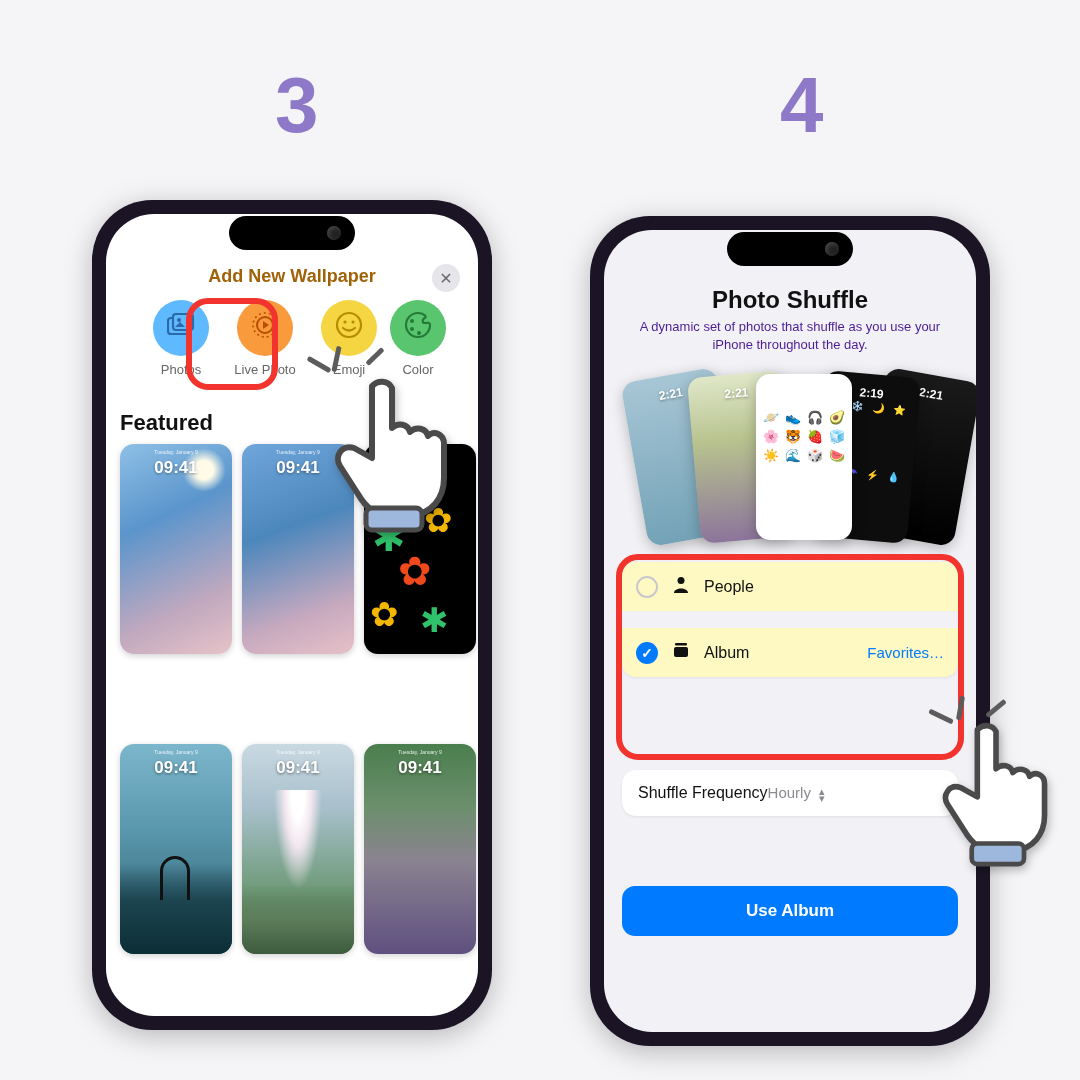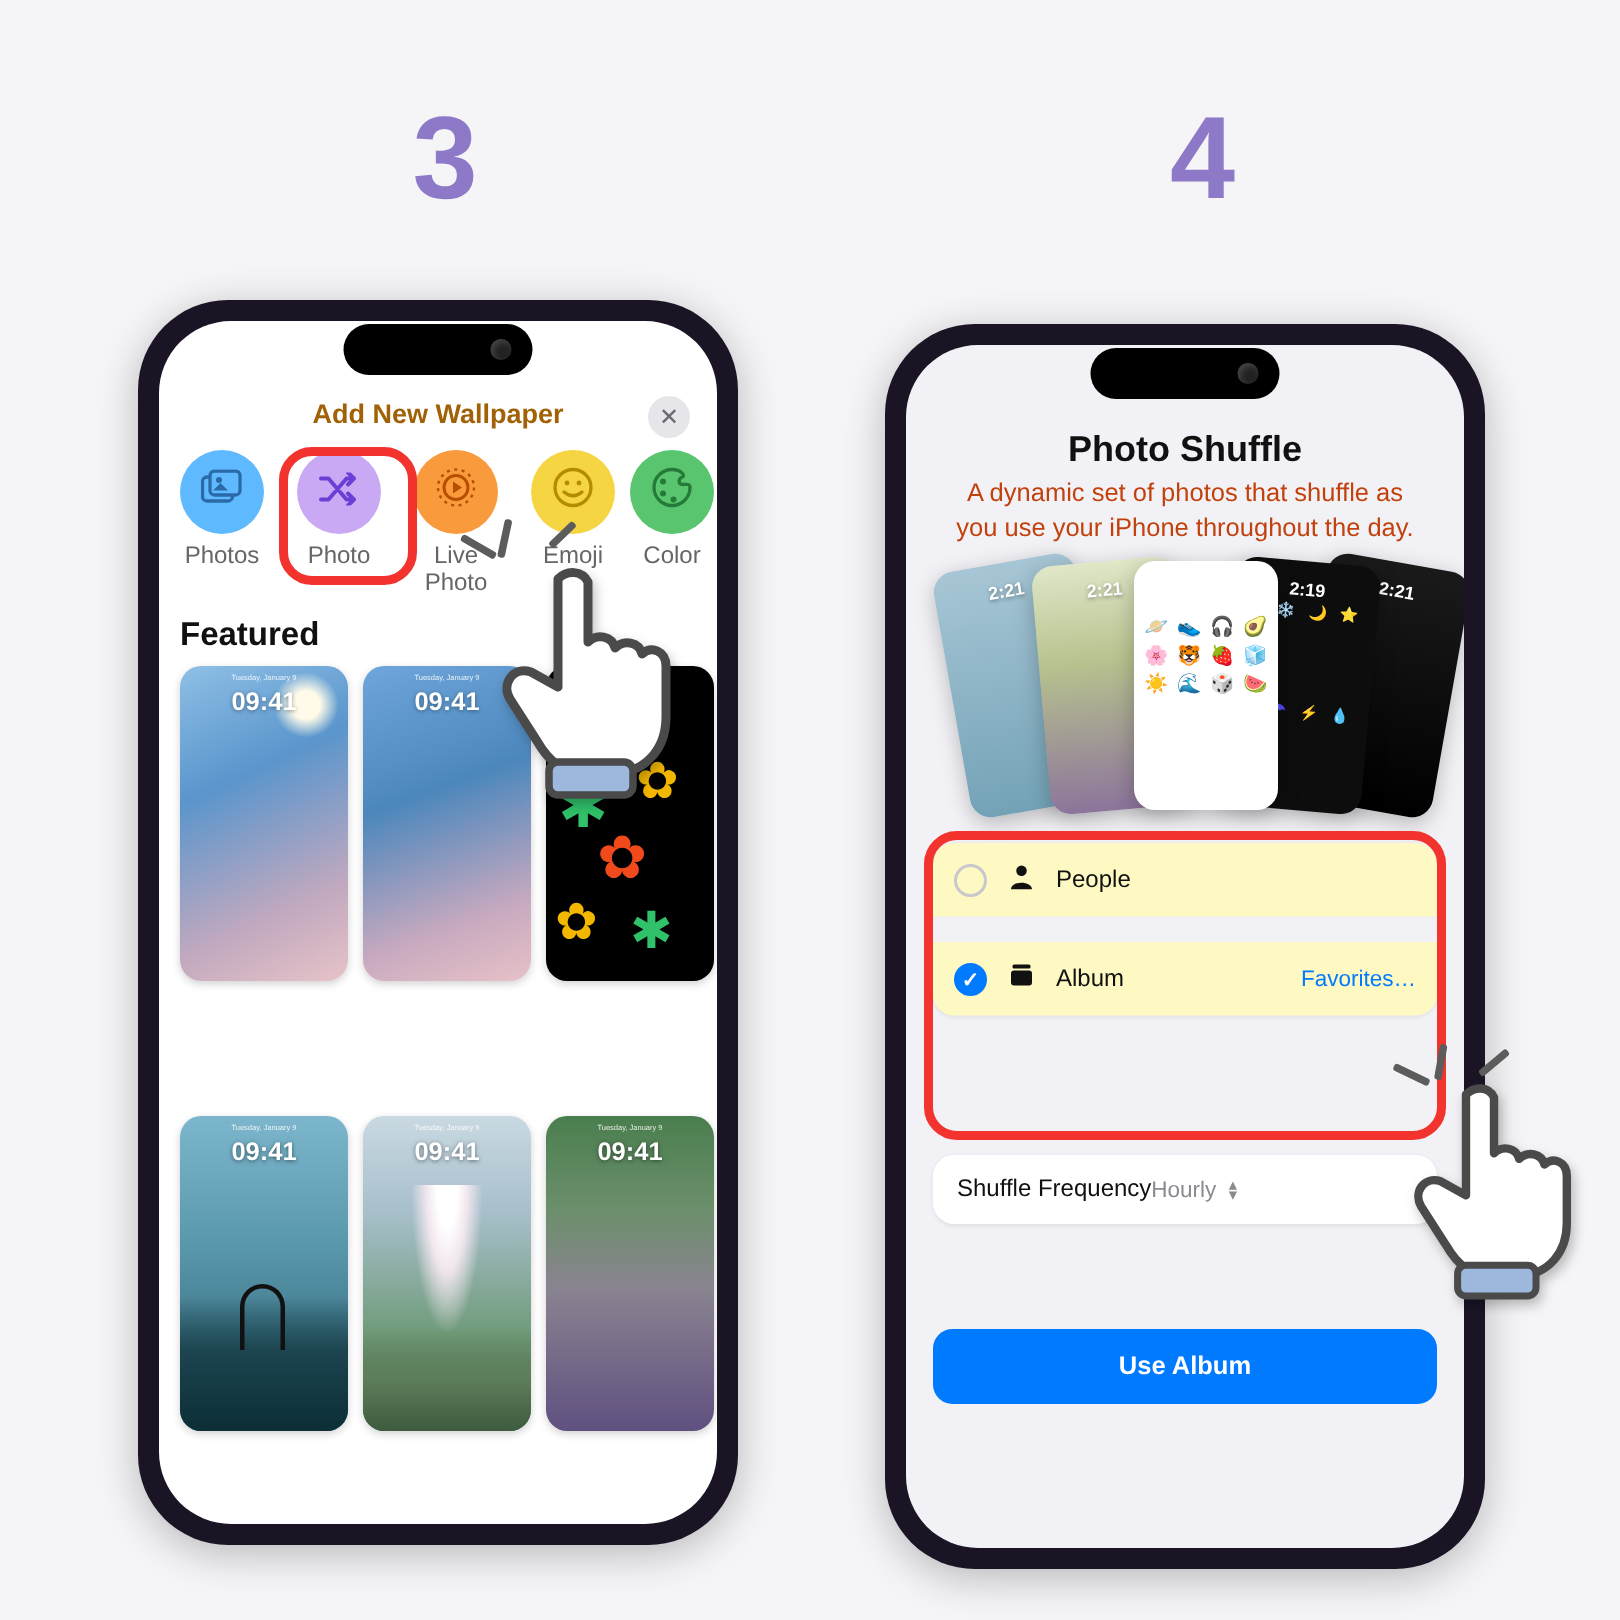--- a/index.html
+++ b/index.html
@@ -75,21 +75,21 @@
     display:flex; gap:10px; padding:0 8px;
     justify-content:center;
   }
   .cat{ width:74px; text-align:center; }
   .cat .dot{
     width:56px; height:56px; border-radius:50%;
     margin:0 auto 6px;
     display:flex; align-items:center; justify-content:center;
     font-size:26px;
   }
-  .cat-label{ font-size:16px; color:#666; }
+  .cat-label{ font-size:13px; color:#666; }
   .c-blue{ background:#5eb9ff; color:#2a6aa8;}
   .c-purple{ background:#c9a8f4; color:#6b3ed6;}
   .c-orange{ background:#f99a3d; color:#b84e00;}
   .c-yellow{ background:#f6d542; color:#b58b00;}
   .c-green{ background:#59c66f; color:#257a37; overflow:hidden;}
 
   .featured-title{
     position:absolute; top:196px; left:14px;
     font-size:22px; font-weight:700; color:#111;
   }
@@ -157,21 +157,21 @@
   .grabber{
     position:absolute; top:10px; left:50%; transform:translateX(-50%);
     width:40px; height:5px; border-radius:4px; background:#c6c6cc;
   }
   .ps-title{
     position:absolute; top:56px; left:0; right:0; text-align:center;
     font-size:24px; font-weight:700; color:#111;
   }
   .ps-desc{
     position:absolute; top:88px; left:30px; right:30px; text-align:center;
-    font-size:17px; color:#c2410c; line-height:1.35;
+    font-size:13px; color:#4c1d95; line-height:1.35;
   }
   .ps-stack{ position:absolute; top:140px; left:0; right:0; height:176px; }
   .ps-card{
     position:absolute; width:96px; height:166px; border-radius:14px;
     top:4px; box-shadow:0 4px 14px rgba(0,0,0,.25);
     overflow:hidden;
   }
   .ps-card .pt{
     position:absolute; top:12px; left:0; right:0; text-align:center;
     font-weight:600; font-size:12px;
@@ -271,30 +271,20 @@
             <span>
           <svg width="28" height="24" viewBox="0 0 28 24">
                 <rect x="1" y="5" width="20" height="16" rx="3" fill="none" stroke="#2a6aa8" stroke-width="2.2"></rect>
                 <rect x="6" y="1" width="20" height="16" rx="3" fill="#5eb9ff" stroke="#2a6aa8" stroke-width="2.2"></rect>
                 <circle cx="12" cy="7" r="2" fill="#2a6aa8"></circle>
                 <path d="M8 14 L13 9 L18 14 Z" fill="#2a6aa8"></path>
               </svg>
         </span>
           </div>
         <div class="cat-label">Photos</div>
-      </div>
-      <div class="cat">
-        <div class="dot c-purple">
-            <span>
-          <svg width="30" height="22" viewBox="0 0 30 22">
-                <path d="M3 4 H8 L20 18 H25 M25 18 L21 14 M25 18 L21 22 M3 18 H8 L20 4 H25 M25 4 L21 0 M25 4 L21 8" fill="none" stroke="#6b3ed6" stroke-width="2.6" stroke-linecap="round" stroke-linejoin="round"></path>
-              </svg>
-        </span>
-          </div>
-        <div class="cat-label">Photo</div>
       </div>
       <div class="cat">
         <div class="dot c-orange">
             <span>
           <svg width="32" height="32" viewBox="0 0 32 32">
                 <circle cx="16" cy="16" r="12" fill="none" stroke="#b84e00" stroke-width="1.6" stroke-dasharray="2 3"></circle>
                 <circle cx="16" cy="16" r="8" fill="none" stroke="#b84e00" stroke-width="2"></circle>
                 <path d="M14 12 L20 16 L14 20 Z" fill="#b84e00"></path>
               </svg>
         </span>

